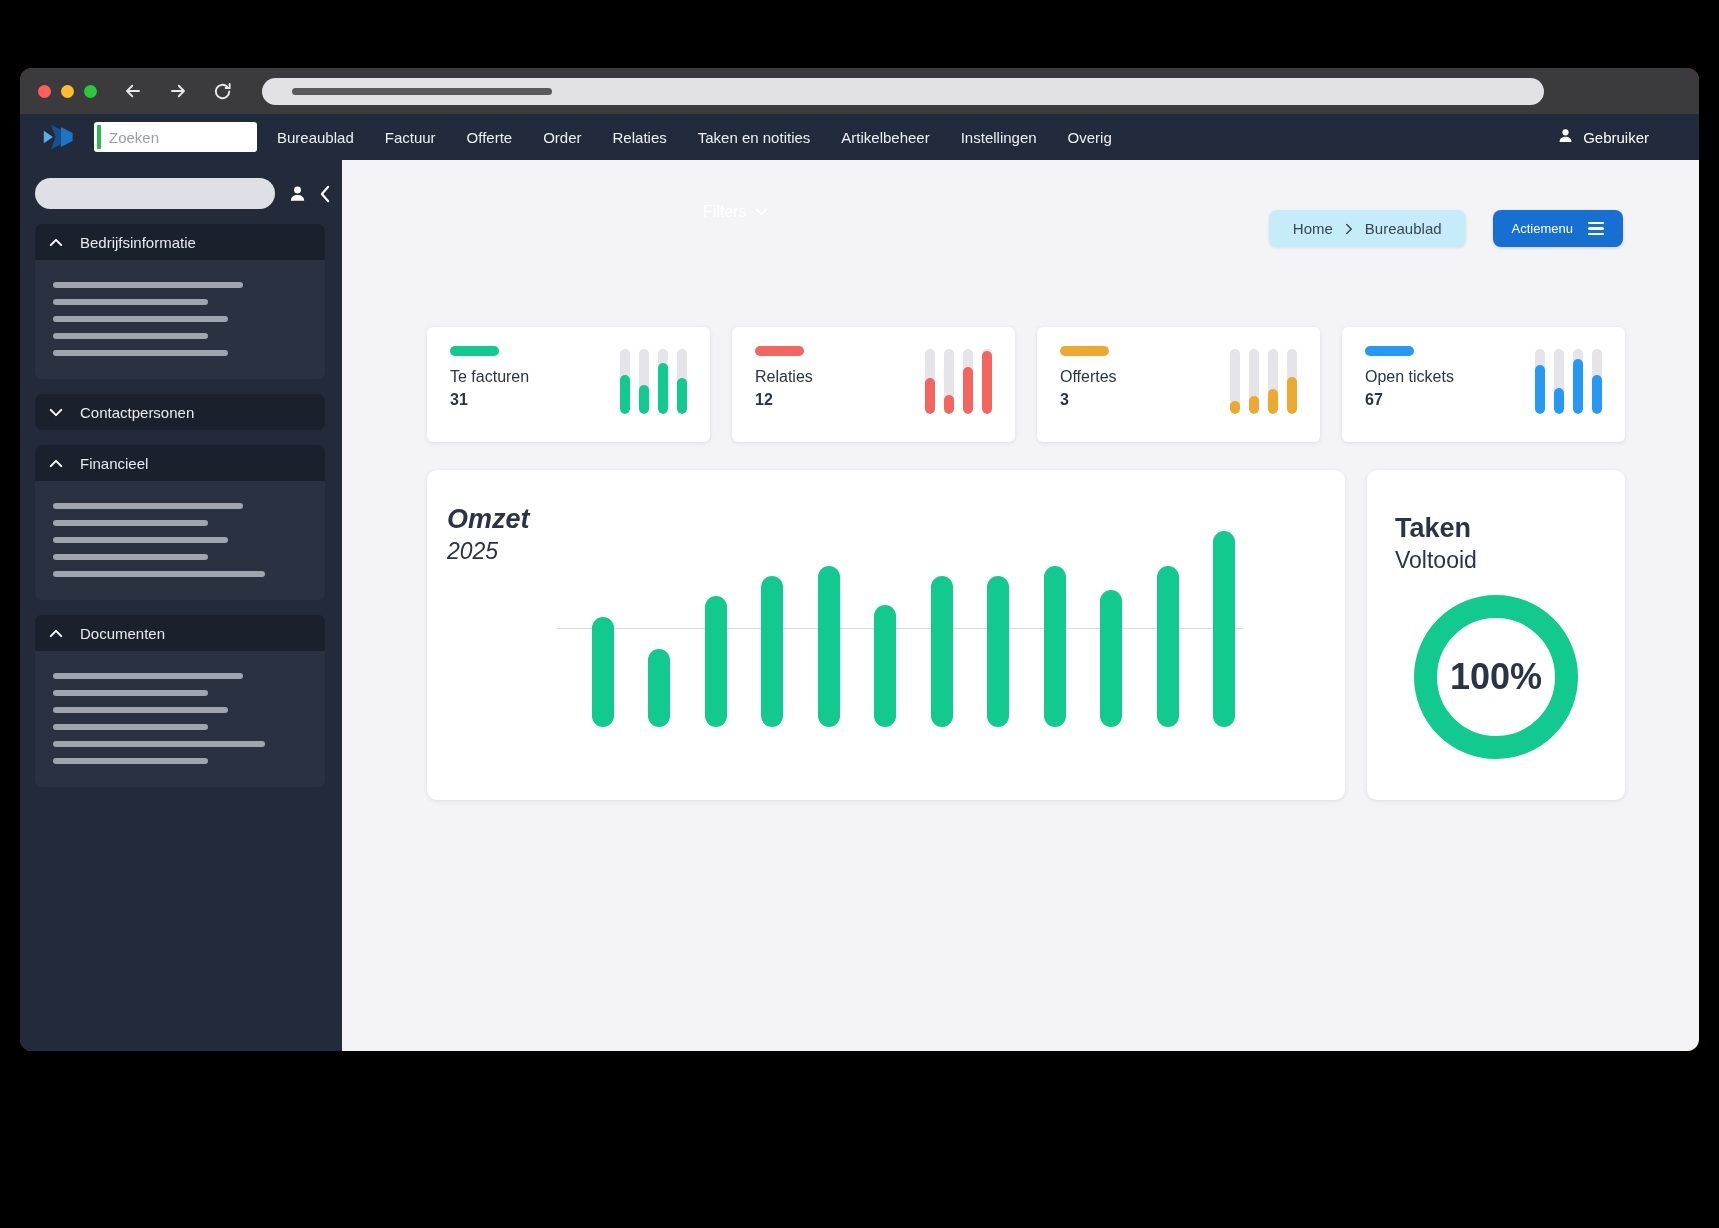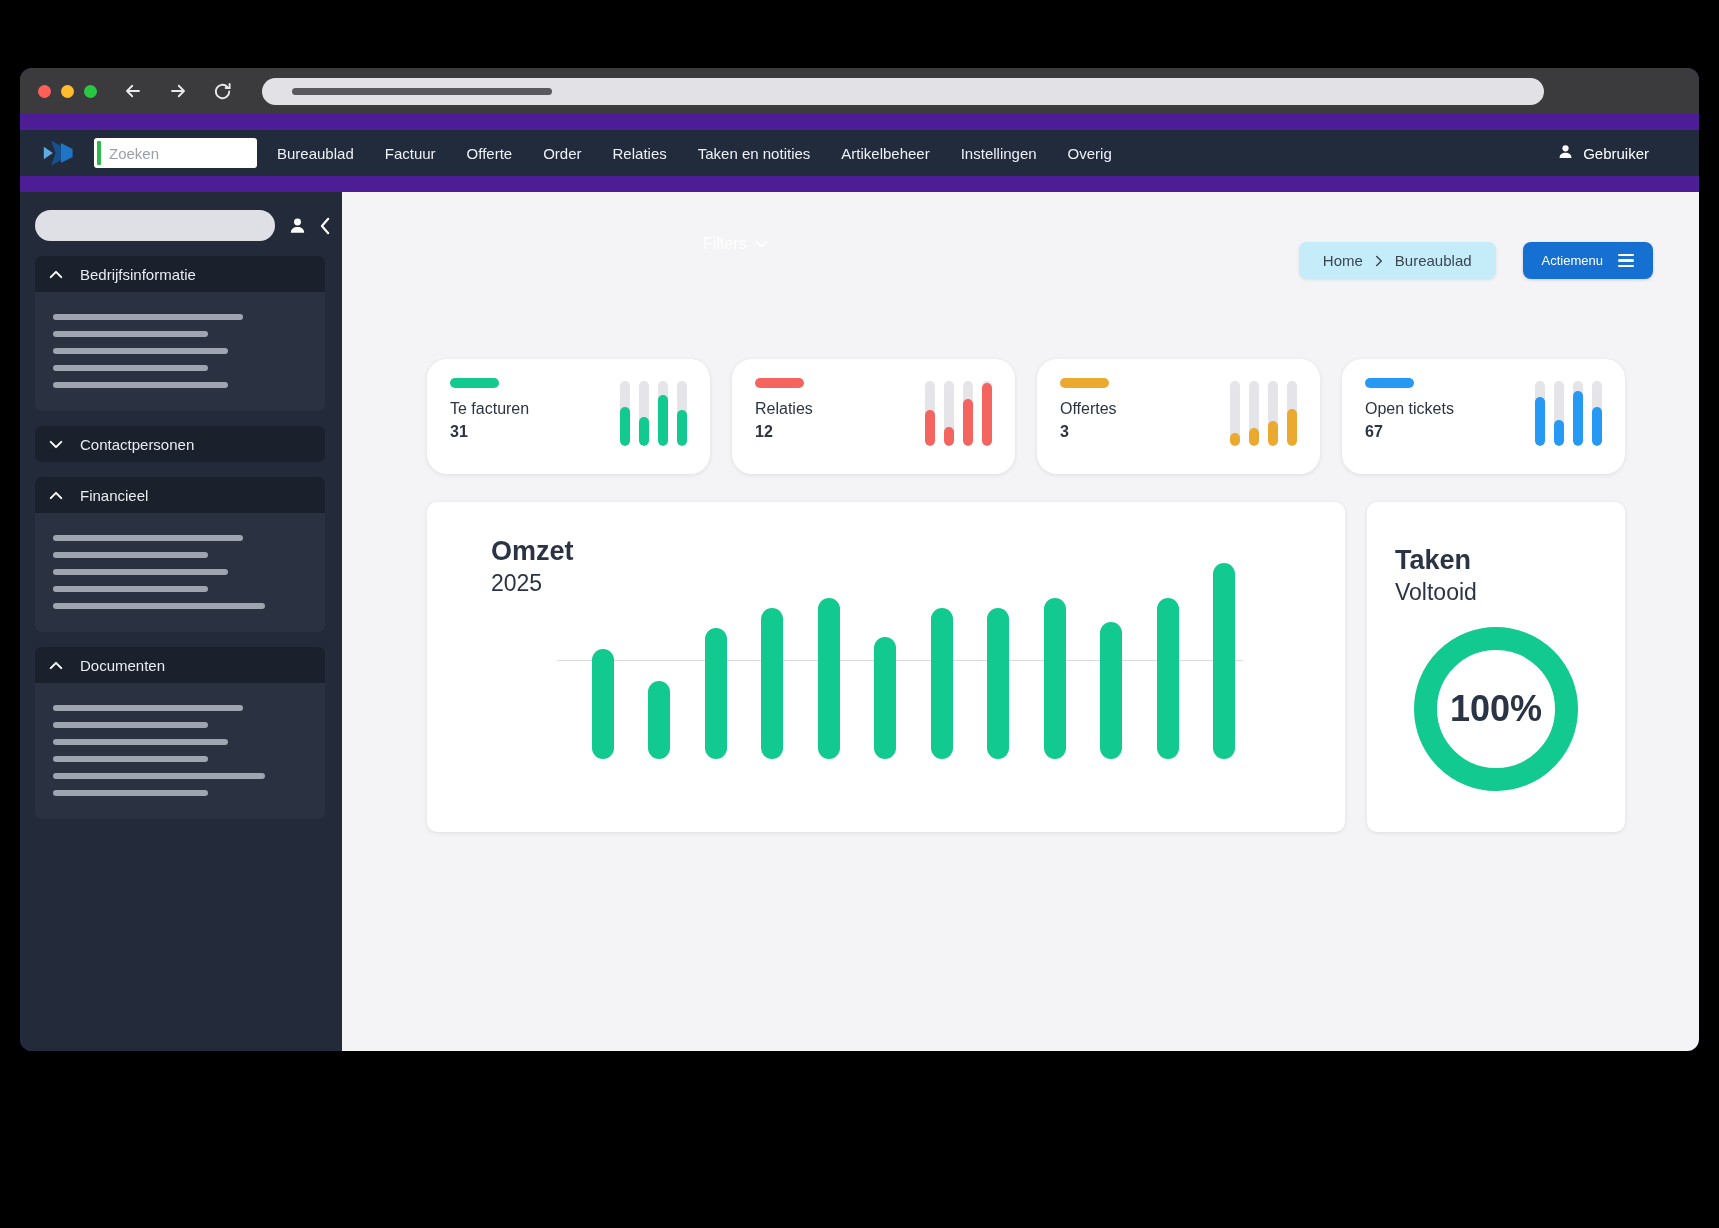--- a/index.html
+++ b/index.html
@@ -4,22 +4,22 @@
 <style>
   * { margin:0; padding:0; box-sizing:border-box; }
   html,body { width:1719px; height:1228px; }
   body {
     background:#000;
     font-family:"Liberation Sans","DejaVu Sans",sans-serif;
     position:relative; overflow:hidden;
   }
   .window {
     position:absolute; left:20px; top:68px; width:1679px; height:983px;
-    border-radius:12px; overflow:hidden; background:#4c1d95;
-    display:flex; flex-direction:column;gap:16px;
+    border-radius:12px; overflow:hidden; background:#c2410c;
+    display:flex; flex-direction:column;
   }
   
   .chrome { height:46px; background:#3B3B3D; display:flex; align-items:center; padding:0 18px; flex:0 0 auto; }
   .lights { display:flex; gap:10px; }
   .light { width:13px; height:13px; border-radius:50%; }
   .chrome-icons { display:flex; gap:25px; margin-left:26px; align-items:center; }
   .chrome-icons svg { display:block; }
   .url-bar {
     margin-left:30px; width:1282px; height:27px; background:#E2E1E6;
     border-radius:14px; display:flex; align-items:center; padding:0 16px;
@@ -42,40 +42,40 @@
   .sidebar-search { width:245px; height:31px; border-radius:16px; background:#DEE0E5; }
   .side-icon { display:flex; align-items:center; }
   .section { margin-top:15px; border-radius:7px; overflow:hidden; width:290px; }
   .section-header { background:#1A202C; height:36px; display:flex; align-items:center; padding:0 14px; gap:17px; cursor:pointer; }
   .section-header span { color:#E8EBF0; font-size:15px; }
   .section-body { background:#2A3241; padding:11px 0 12px 18px; }
   .ph-line { height:6px; border-radius:3px; background:#9FA5AE; margin:11px 0; }
   
   .main { flex:1; position:relative; padding-top:50px; background:#F4F4F6; }
   .filters { position:absolute; top:43px; left:361px; display:flex; align-items:center; gap:8px; color:#FFFFFF; font-size:16px; cursor:pointer; }
-  .header-row { display:flex; justify-content:flex-end; align-items:center; gap:27px; padding-right:46px; }
+  .header-row { display:flex; justify-content:flex-end; align-items:center; gap:27px; padding-right:76px; }
   .breadcrumb { background:#C5EDF9; border-radius:8px; height:37px; display:flex; align-items:center; gap:12px; padding:0 24px; box-shadow:0 1px 3px rgba(20,30,50,.10); }
   .crumb { font-size:15px; color:#3C4552; cursor:pointer; }
   .action-btn { background:#1670D2; border:none; border-radius:8px; height:37px; display:flex; align-items:center; gap:15px; padding:0 19px; cursor:pointer; box-shadow:0 1px 3px rgba(20,30,50,.18); }
   .action-btn span { color:#fff; font-size:13px; font-family:inherit; }
   .hamburger { display:flex; flex-direction:column; gap:3px; }
   .hamburger i { display:block; width:16px; height:2.4px; background:#fff; border-radius:2px; }
   .container { width:1198px; margin-left:85px; margin-top:80px; }
   
   .cards { display:grid; grid-template-columns:repeat(4,1fr); gap:22px; }
-  .card { background:#fff; border-radius:20px; height:115px; padding:19px 23px 0 23px; box-shadow:0 1px 4px rgba(20,25,40,.10); display:flex; justify-content:space-between; }
+  .card { background:#fff; border-radius:6px; height:115px; padding:19px 23px 0 23px; box-shadow:0 1px 4px rgba(20,25,40,.10); display:flex; justify-content:space-between; }
   .pill { width:49px; height:10px; border-radius:5px; }
   .card-label { margin-top:12px; font-size:16px; color:#2B3444; }
   .card-value { margin-top:5px; font-size:16px; font-weight:bold; color:#2B3444; }
   .mini-bars { display:flex; align-items:flex-end; gap:9px; height:65px; margin-top:3px; }
   .mini-track { width:10px; height:65px; background:#E4E4E9; border-radius:5px; position:relative; overflow:hidden; }
   .mini-fill { position:absolute; bottom:0; left:0; width:100%; border-radius:5px; }
   
   .bottom { margin-top:28px; display:grid; grid-template-columns:1fr 258px; gap:22px; }
-  .chart-card { background:#fff; border-radius:10px; height:330px; position:relative; padding:34px 64px; box-shadow:0 1px 4px rgba(20,25,40,.10); }
+  .chart-card { background:#fff; border-radius:10px; height:330px; position:relative; padding:34px 20px; box-shadow:0 1px 4px rgba(20,25,40,.10);font-style:italic; }
   .chart-title { font-size:27px; font-weight:bold; color:#2B3444; }
   .chart-subtitle { font-size:23px; color:#2B3444; margin-top:3px; }
   .omzet-chart { position:absolute; left:165px; right:110px; bottom:73px; height:196px; }
   .gridline { position:absolute; left:-35px; right:-8px; bottom:50%; height:1px; background:#DBDBDF; }
   .omzet-bars { position:relative; display:flex; justify-content:space-between; align-items:flex-end; height:100%; }
   .omzet-bar { width:22px; border-radius:11px; }
   .taken-card { background:#fff; border-radius:10px; height:330px; padding:43px 28px; box-shadow:0 1px 4px rgba(20,25,40,.10); }
   .donut-wrap { display:flex; justify-content:center; margin-top:21px; }
   .donut { width:164px; height:164px; border-radius:50%; border:23px solid #12C98F; display:flex; align-items:center; justify-content:center; }
   .donut-label { font-size:36px; font-weight:bold; color:#2B3444; }

